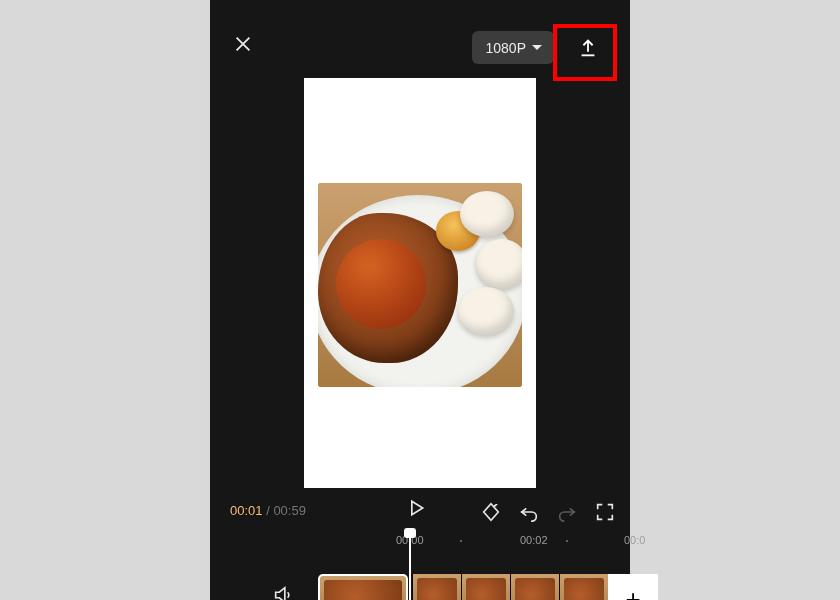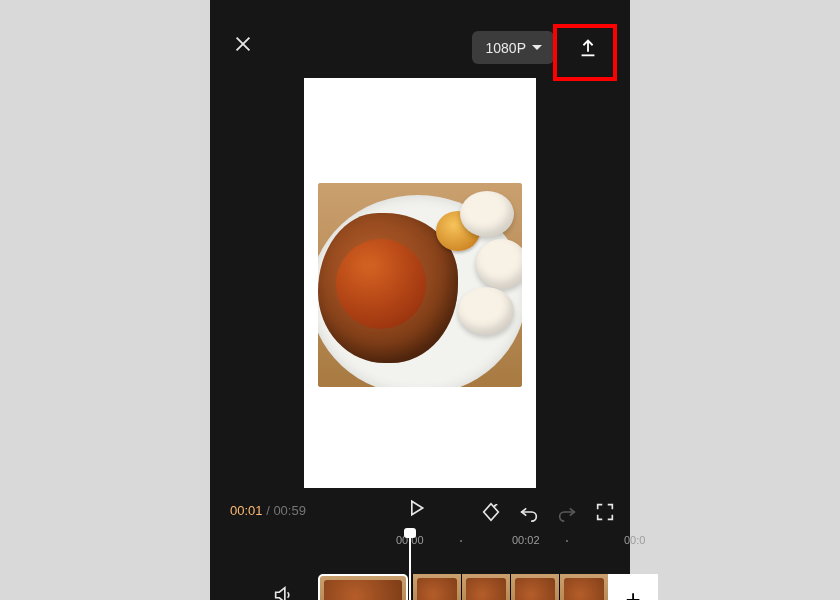--- a/index.html
+++ b/index.html
@@ -121,21 +121,21 @@
         <svg viewBox="0 0 24 24">
             <path d="M4 9 V4 H9 M15 4 H20 V9 M20 15 V20 H15 M9 20 H4 V15"></path>
           </svg>
       </div>
     </div>
   </div>
 
   <div class="ruler">
     <span class="tick" style="left:186px">00:00</span>
     <span class="dot" style="left:250px"></span>
-    <span class="tick" style="left:302px">00:02</span>
+    <span class="tick" style="left:310px">00:02</span>
     <span class="dot" style="left:356px"></span>
     <span class="tick" style="left:414px">00:0</span>
   </div>
 
   <div class="track-area">
     <div class="spk">
       <svg viewBox="0 0 24 24">
           <path d="M4 9 H8 L14 4 V20 L8 15 H4 Z"></path>
           <path d="M17 9 A4 4 0 0 1 17 15"></path>
         </svg>

